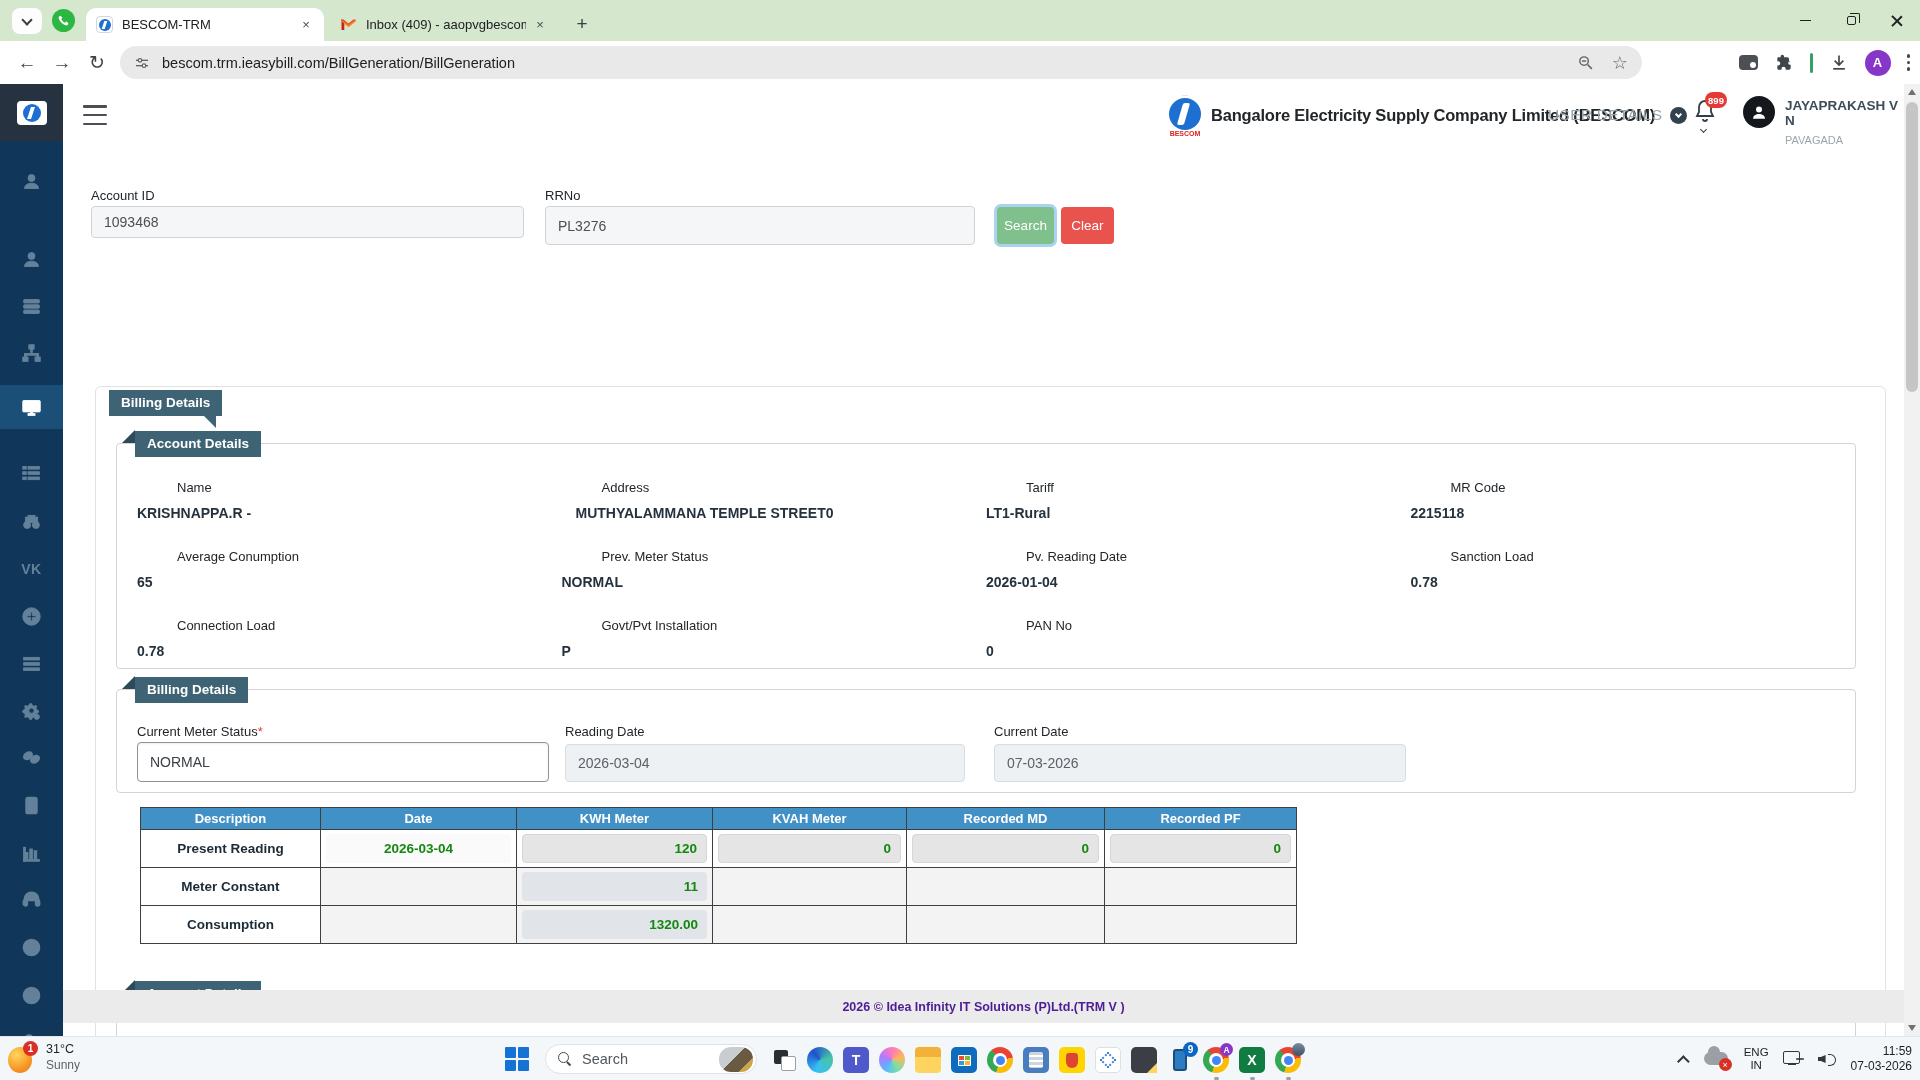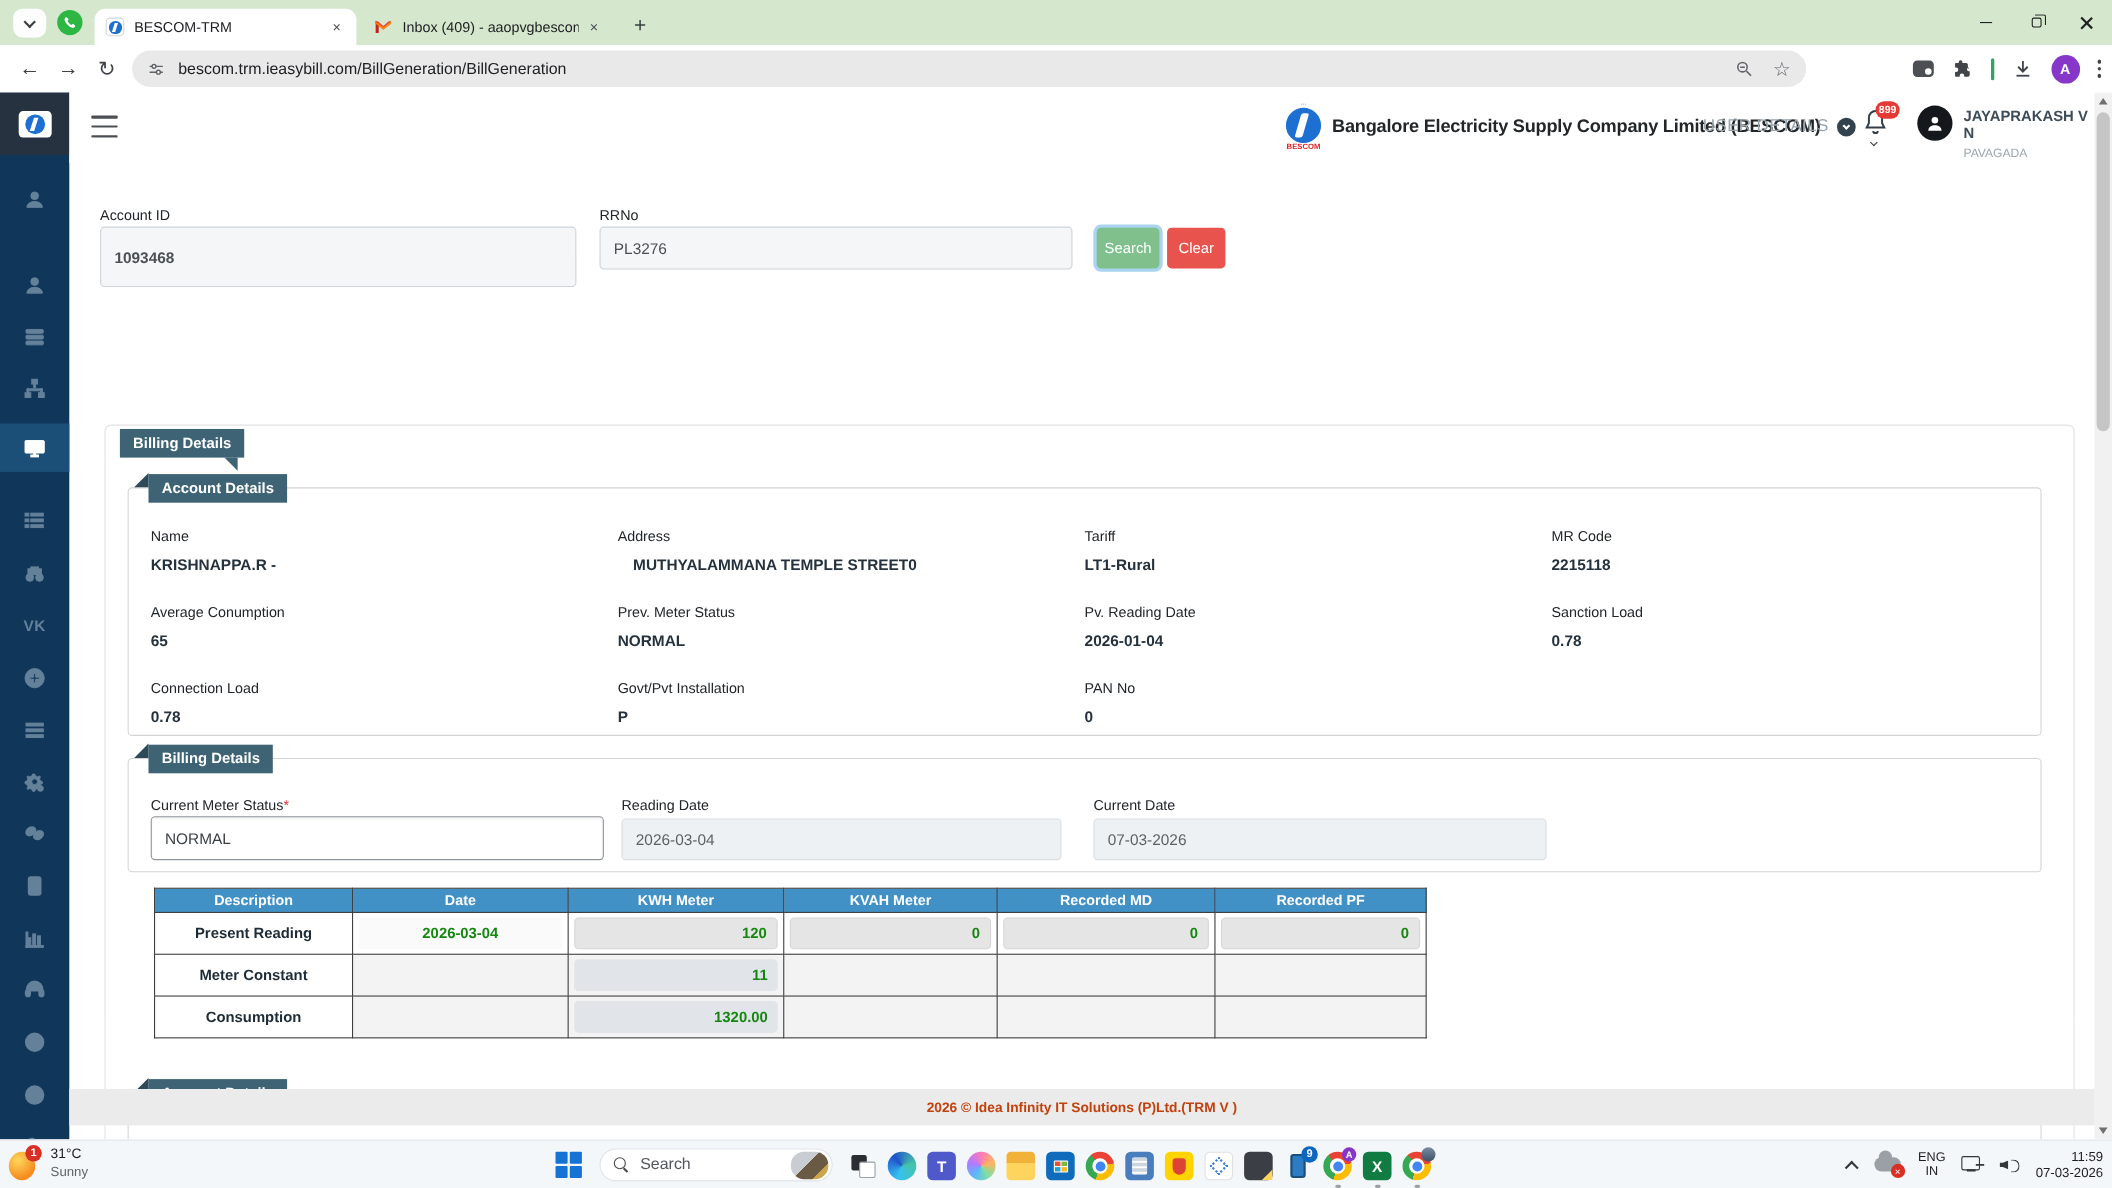--- a/index.html
+++ b/index.html
@@ -97,21 +97,21 @@
   .btn-search { background:#7fc08c; box-shadow:0 0 0 3px #a9d3ee; }
   .btn-clear { background:#e9534e; }
 
   
   .card { position:absolute; left:95px; top:302px; width:1791px; height:700px; background:#fff; border:1px solid #e2e2e2; border-radius:6px; }
   .tag { position:absolute; background:#3d6374; color:#fff; font-weight:bold; font-size:13.5px; padding:5px 12px 6px; white-space:nowrap; }
   .tag-bubble::after { content:""; position:absolute; top:100%; right:6px; width:0; height:0; border-top:12px solid #3d6374; border-left:12px solid transparent; }
   .tag-fold::before { content:""; position:absolute; right:100%; top:-1px; width:0; height:0; border-bottom:13px solid #2c4a58; border-left:13px solid transparent; }
   .fieldset { position:absolute; border:1px solid #d4d4d4; border-radius:4px; background:#fff; }
   .fs-grid { display:grid; grid-template-columns:repeat(4,1fr); row-gap:28px; padding:36px 20px 24px; }
-  .fv .fld-label { display:block; }
+  .fv .fld-label { display:block;margin-left:40px; }
   .fv .fld-value { display:block; margin-top:10px; font-size:14px; font-weight:bold; color:#25323d; }
   .fv.indent .fld-value { padding-left:14px; }
   .req { color:#e53935; }
 
   .dis-input { background:#eef1f3; border:1px solid #d9dde0; color:#5a6168; }
   .sel-input { background:#fff; border:1px solid #8f9499; color:#3a3f44; box-shadow:inset 0 1px 2px rgba(0,0,0,0.08); }
 
   
   table.meter { position:absolute; left:44px; top:420px; border-collapse:collapse; table-layout:fixed; width:1156px; }
   table.meter th { background:#4291c6; color:#fff; font-size:13px; font-weight:bold; height:22px; border:1px solid #3f3f3f; }
@@ -120,21 +120,21 @@
   table.meter tr.gray td { background:#f3f3f3; }
   td.desc { text-align:center; font-weight:bold; font-size:13.5px; color:#1c2b36; }
   .cellbox { margin:4px 5px; height:29px; border-radius:4px; display:flex; align-items:center; justify-content:flex-end; padding:0 9px; font-weight:bold; font-size:13.5px; color:#14870f; }
   .cellbox.center { justify-content:center; }
   .cellbox.white { background:#e5e5e5; border:1px solid #d6d6d6; }
   .cellbox.lite { background:#fafafa; }
   .cellbox.gray { background:#e1e5e9; }
 
   
   .footer { position:absolute; left:63px; top:906px; width:1841px; height:33px; background:#ebebeb; display:flex; align-items:center; justify-content:center; z-index:5; }
-  .footer span { font-size:12.5px; font-weight:bold; color:#c2410c; }
+  .footer span { font-size:12.5px; font-weight:bold; color:#4c1d95; }
 
   
   .scrollbar { position:absolute; right:0; top:0; width:16px; height:952px; background:#f1f1f1; }
   .sb-arrow { position:absolute; left:4px; width:0; height:0; border-left:4px solid transparent; border-right:4px solid transparent; }
   .sb-up { top:5px; border-bottom:6px solid #707070; }
   .sb-down { bottom:5px; border-top:6px solid #707070; }
   .sb-thumb { position:absolute; left:2px; top:18px; width:12px; height:290px; background:#c5c5c5; border-radius:6px; }
 
   
   .taskbar { position:absolute; left:0; top:1036px; width:1920px; height:44px; background:#f4f7fa; border-top:1px solid #e3e6e9; }
@@ -462,21 +462,21 @@
         </svg>
     </div>
     <div class="user-name-block">
       <div class="nm">JAYAPRAKASH V N</div>
       <div class="loc">PAVAGADA</div>
     </div>
   </div>
 
   <div class="search-area">
     <span class="fld-label abs" style="left:91px; top:104px">Account ID</span>
-    <input class="txt-input" style="left: 91px; top: 122px; width: 433px; height: 55px; font-weight: bold;" value="1093468">
+    <input class="txt-input" style="left: 91px; top: 122px; width: 433px; height: 32px;" value="1093468">
     <span class="fld-label abs" style="left:545px; top:104px">RRNo</span>
     <input class="txt-input" style="left: 545px; top: 122px; width: 430px; height: 39px;" value="PL3276">
     <button class="btn btn-search" style="left:997px; top:123px; width:57px; height:37px">Search</button>
     <button class="btn btn-clear" style="left:1061px; top:123px; width:53px; height:37px">Clear</button>
   </div>
 
   <div class="card">
     <div class="tag tag-bubble" style="left:13px; top:3px">Billing Details</div>
 
     <div class="fieldset" style="left:20px; top:56px; width:1740px; height:226px">

